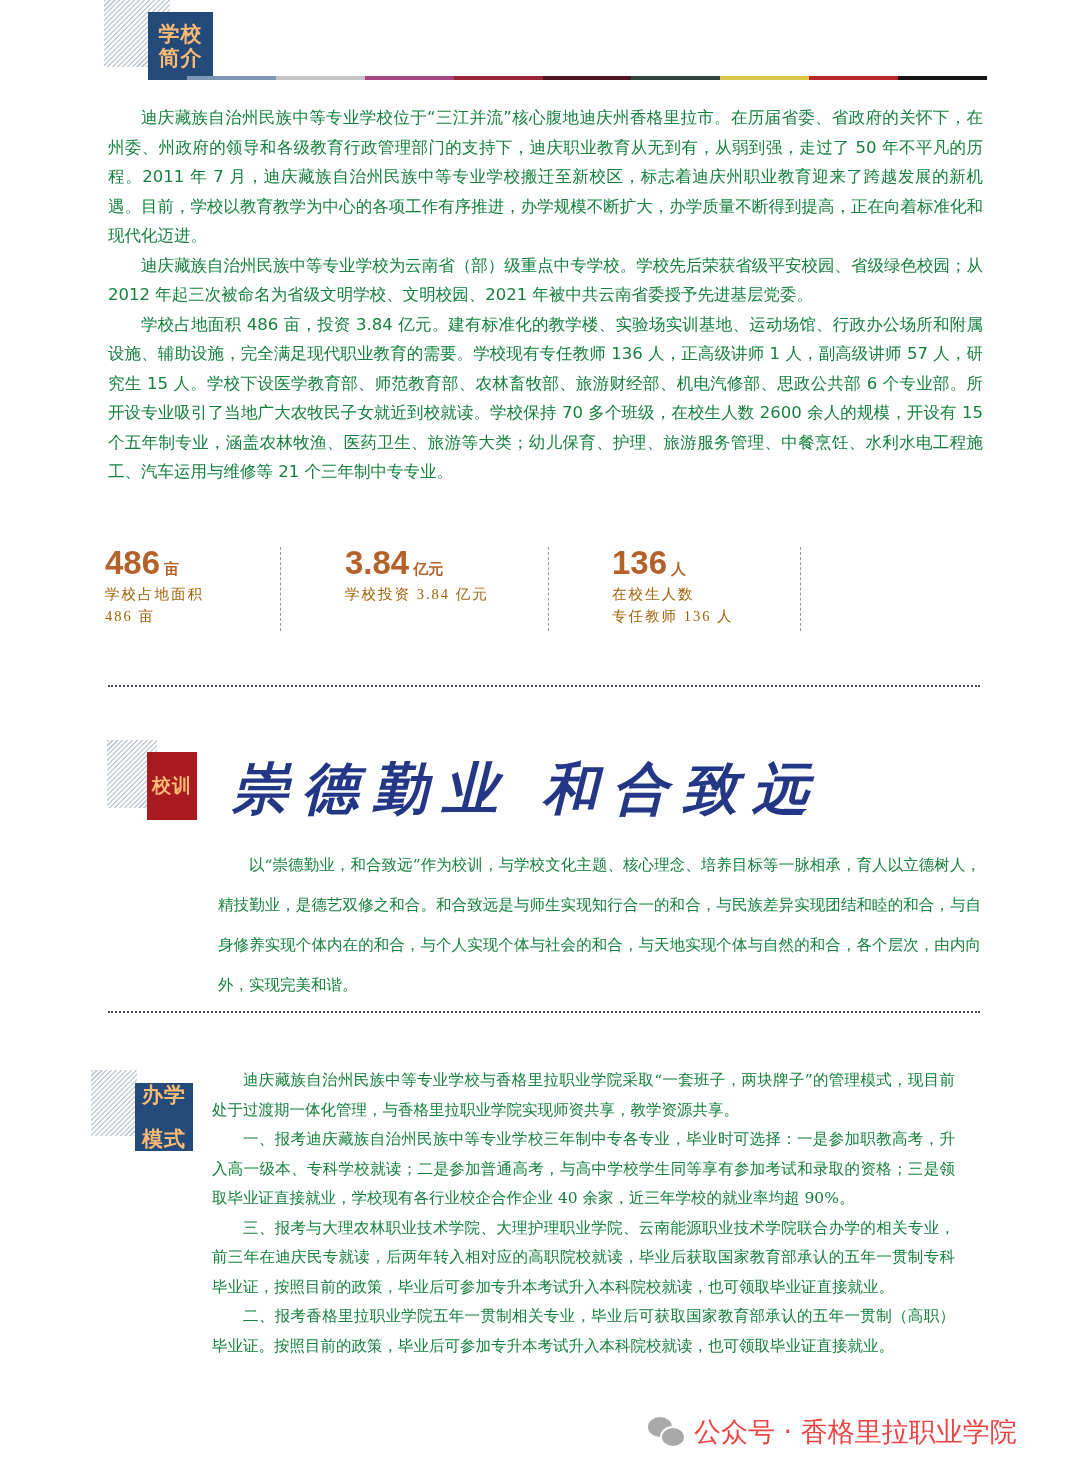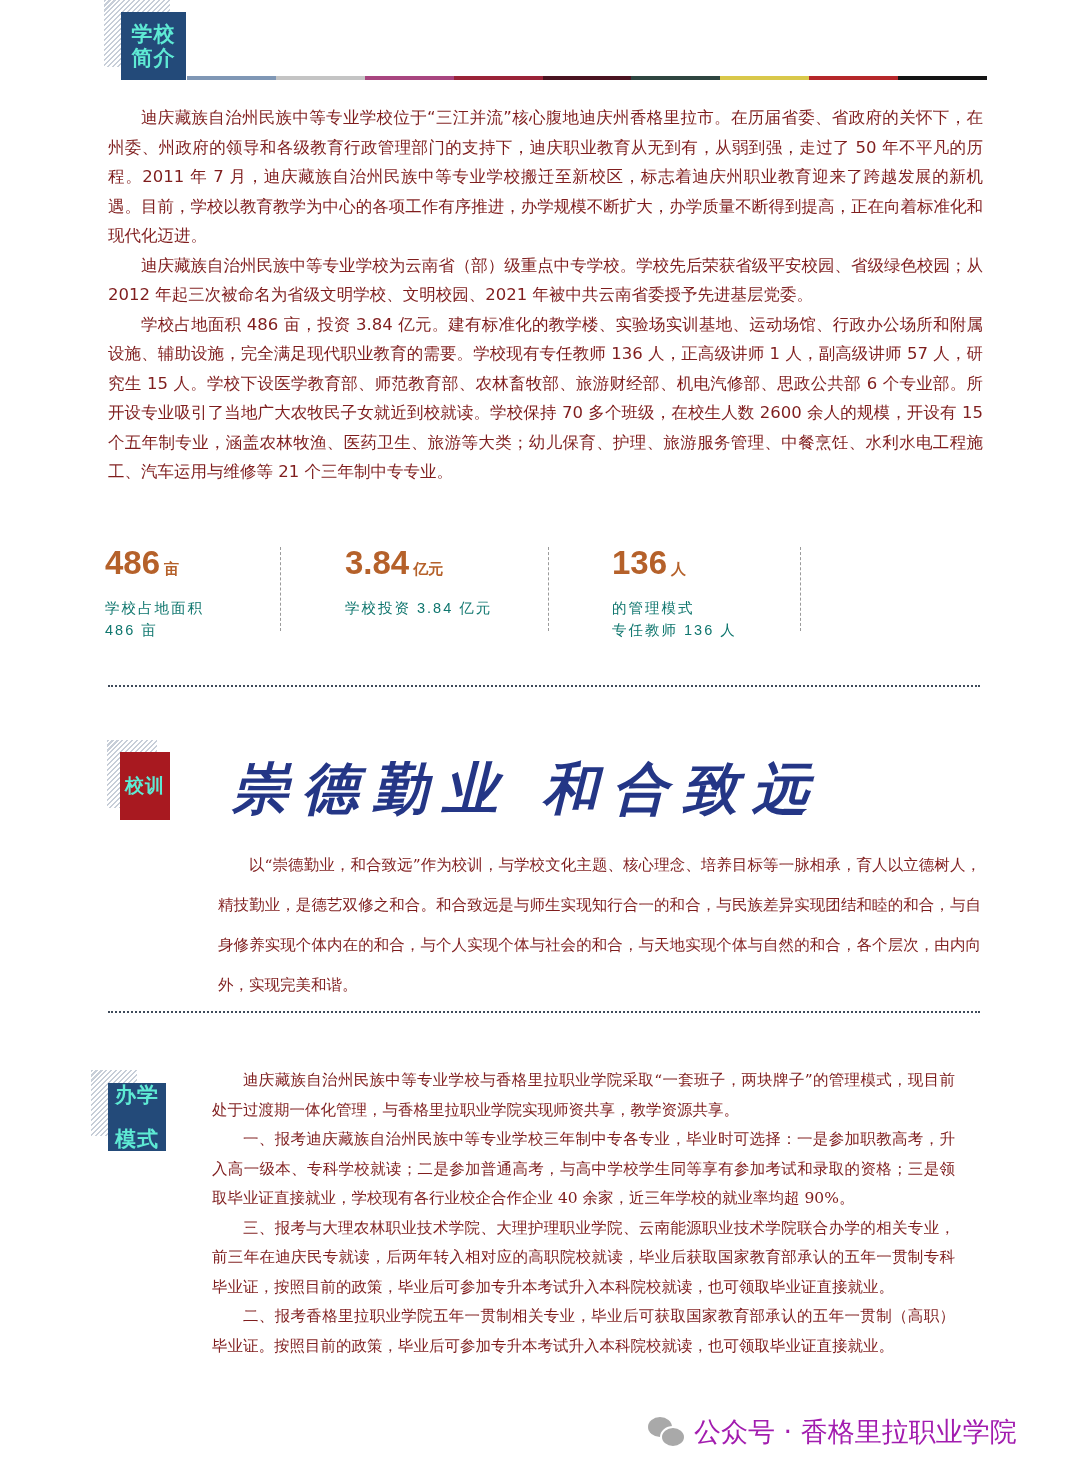--- a/index.html
+++ b/index.html
@@ -2,52 +2,52 @@
 <html><head>
 <meta charset="utf-8">
 <style>
   html, body { margin:0; padding:0; background:#ffffff; }
   body { width:1080px; height:1476px; position:relative; overflow:hidden;
          font-family:"DejaVu Sans","Liberation Sans",sans-serif; color:#2b2b2b; }
 
   
   .badge-wrap { position:absolute; }
   .badge-hatch { position:absolute; background:repeating-linear-gradient(135deg,#c7ced8 0 1.5px,#ffffff 1.5px 3.5px); }
-  .badge { position:absolute; color:#5eead4; display:flex; flex-direction:column; align-items:center; justify-content:center;
-           font-family:"DejaVu Sans",sans-serif; font-weight:bold; line-height:1.15; letter-spacing:1px; }
+  .badge { position:absolute; color:#fdba74; display:flex; flex-direction:column; align-items:center; justify-content:center;
+           font-family:"DejaVu Sans",sans-serif; font-weight:bold; line-height:1.15; letter-spacing:1px;margin-left:27px; }
   .badge.blue { background:#234a79; }
   .badge.red  { background:#a81920; }
 
   
   .stripe { position:absolute; left:187px; top:76px; height:4px; display:flex; width:800px; }
   .stripe span { flex:1; height:100%; }
 
   
-  .para { position:absolute; font-size:16.5px; line-height:29.5px; color:#7f1d1d; text-align:justify; }
+  .para { position:absolute; font-size:16.5px; line-height:29.5px; color:#15803d; text-align:justify; }
   .para p { margin:0; text-indent:2em; }
   .serif { font-family:"DejaVu Serif","Liberation Serif",serif; font-size:15.5px; }
 
   
   .stats { position:absolute; left:105px; top:545px; width:880px; height:88px; }
   .stat { position:absolute; top:0; height:88px; }
   .stat .big { color:#b5612a; font-family:"Liberation Sans",sans-serif; font-size:33px; line-height:36px;font-weight:bold; }
   .stat .unit { color:#b5612a; font-size:15px; font-weight:bold; margin-left:4px; }
-  .stat .desc { font-family:Liberation Sans, sans-serif; font-size:14.5px; line-height:22px; color:#0f766e; letter-spacing:2px; margin-top:16px; }
+  .stat .desc { font-family:Liberation Serif, serif; font-size:14.5px; line-height:22px; color:#a16207; letter-spacing:2px; margin-top:2px; }
   .vdiv { position:absolute; top:2px; height:84px; border-left:1px dashed #9a9a9a; }
 
   
   .dots { position:absolute; left:108px; width:872px; border-top:2px dotted #3f4b5a; }
 
   
   .motto { position:absolute; left:232px; top:752px; font-family:"DejaVu Serif",serif; font-size:56px; font-weight:bold;
            color:#243686; letter-spacing:14px; font-style:italic; white-space:nowrap; }
   .motto .gap { display:inline-block; width:30px; }
 
   
-  .watermark { position:absolute; left:648px; top:1414px; display:flex; align-items:center; color:#a21caf; font-size:27px; }
+  .watermark { position:absolute; left:648px; top:1414px; display:flex; align-items:center; color:#ef4444; font-size:27px; }
   .wechat { position:relative; width:36px; height:30px; margin-right:10px; }
   .wechat .b1 { position:absolute; left:0; top:0; width:24px; height:20px; border-radius:50%; background:#a9a9a9; }
   .wechat .b2 { position:absolute; left:12px; top:9px; width:22px; height:18px; border-radius:50%; background:#a9a9a9; border:2px solid #fff; }
 </style>
 </head>
 <body>
 
 <div class="badge-wrap">
   <div class="badge-hatch" style="left:104px;top:0;width:66px;height:67px;"></div>
   <div class="badge blue" style="left:121px;top:12px;width:65px;height:68px;font-size:21px;">
@@ -88,21 +88,21 @@
     <div class="desc">
       <div>学校投资 3.84 亿元</div>
       <div></div>
     </div>
   </div>
   <div class="vdiv" style="left:443px;"></div>
 
   <div class="stat" style="left:507px;width:180px;">
     <div><span class="big">136</span><span class="unit">人</span></div>
     <div class="desc">
-      <div>的管理模式</div>
+      <div>在校生人数</div>
       <div>专任教师 136 人</div>
     </div>
   </div>
   <div class="vdiv" style="left:695px;"></div>
 
 </div>
 
 <div class="dots" style="top:685px;"></div>
 
 <div class="badge-wrap">

